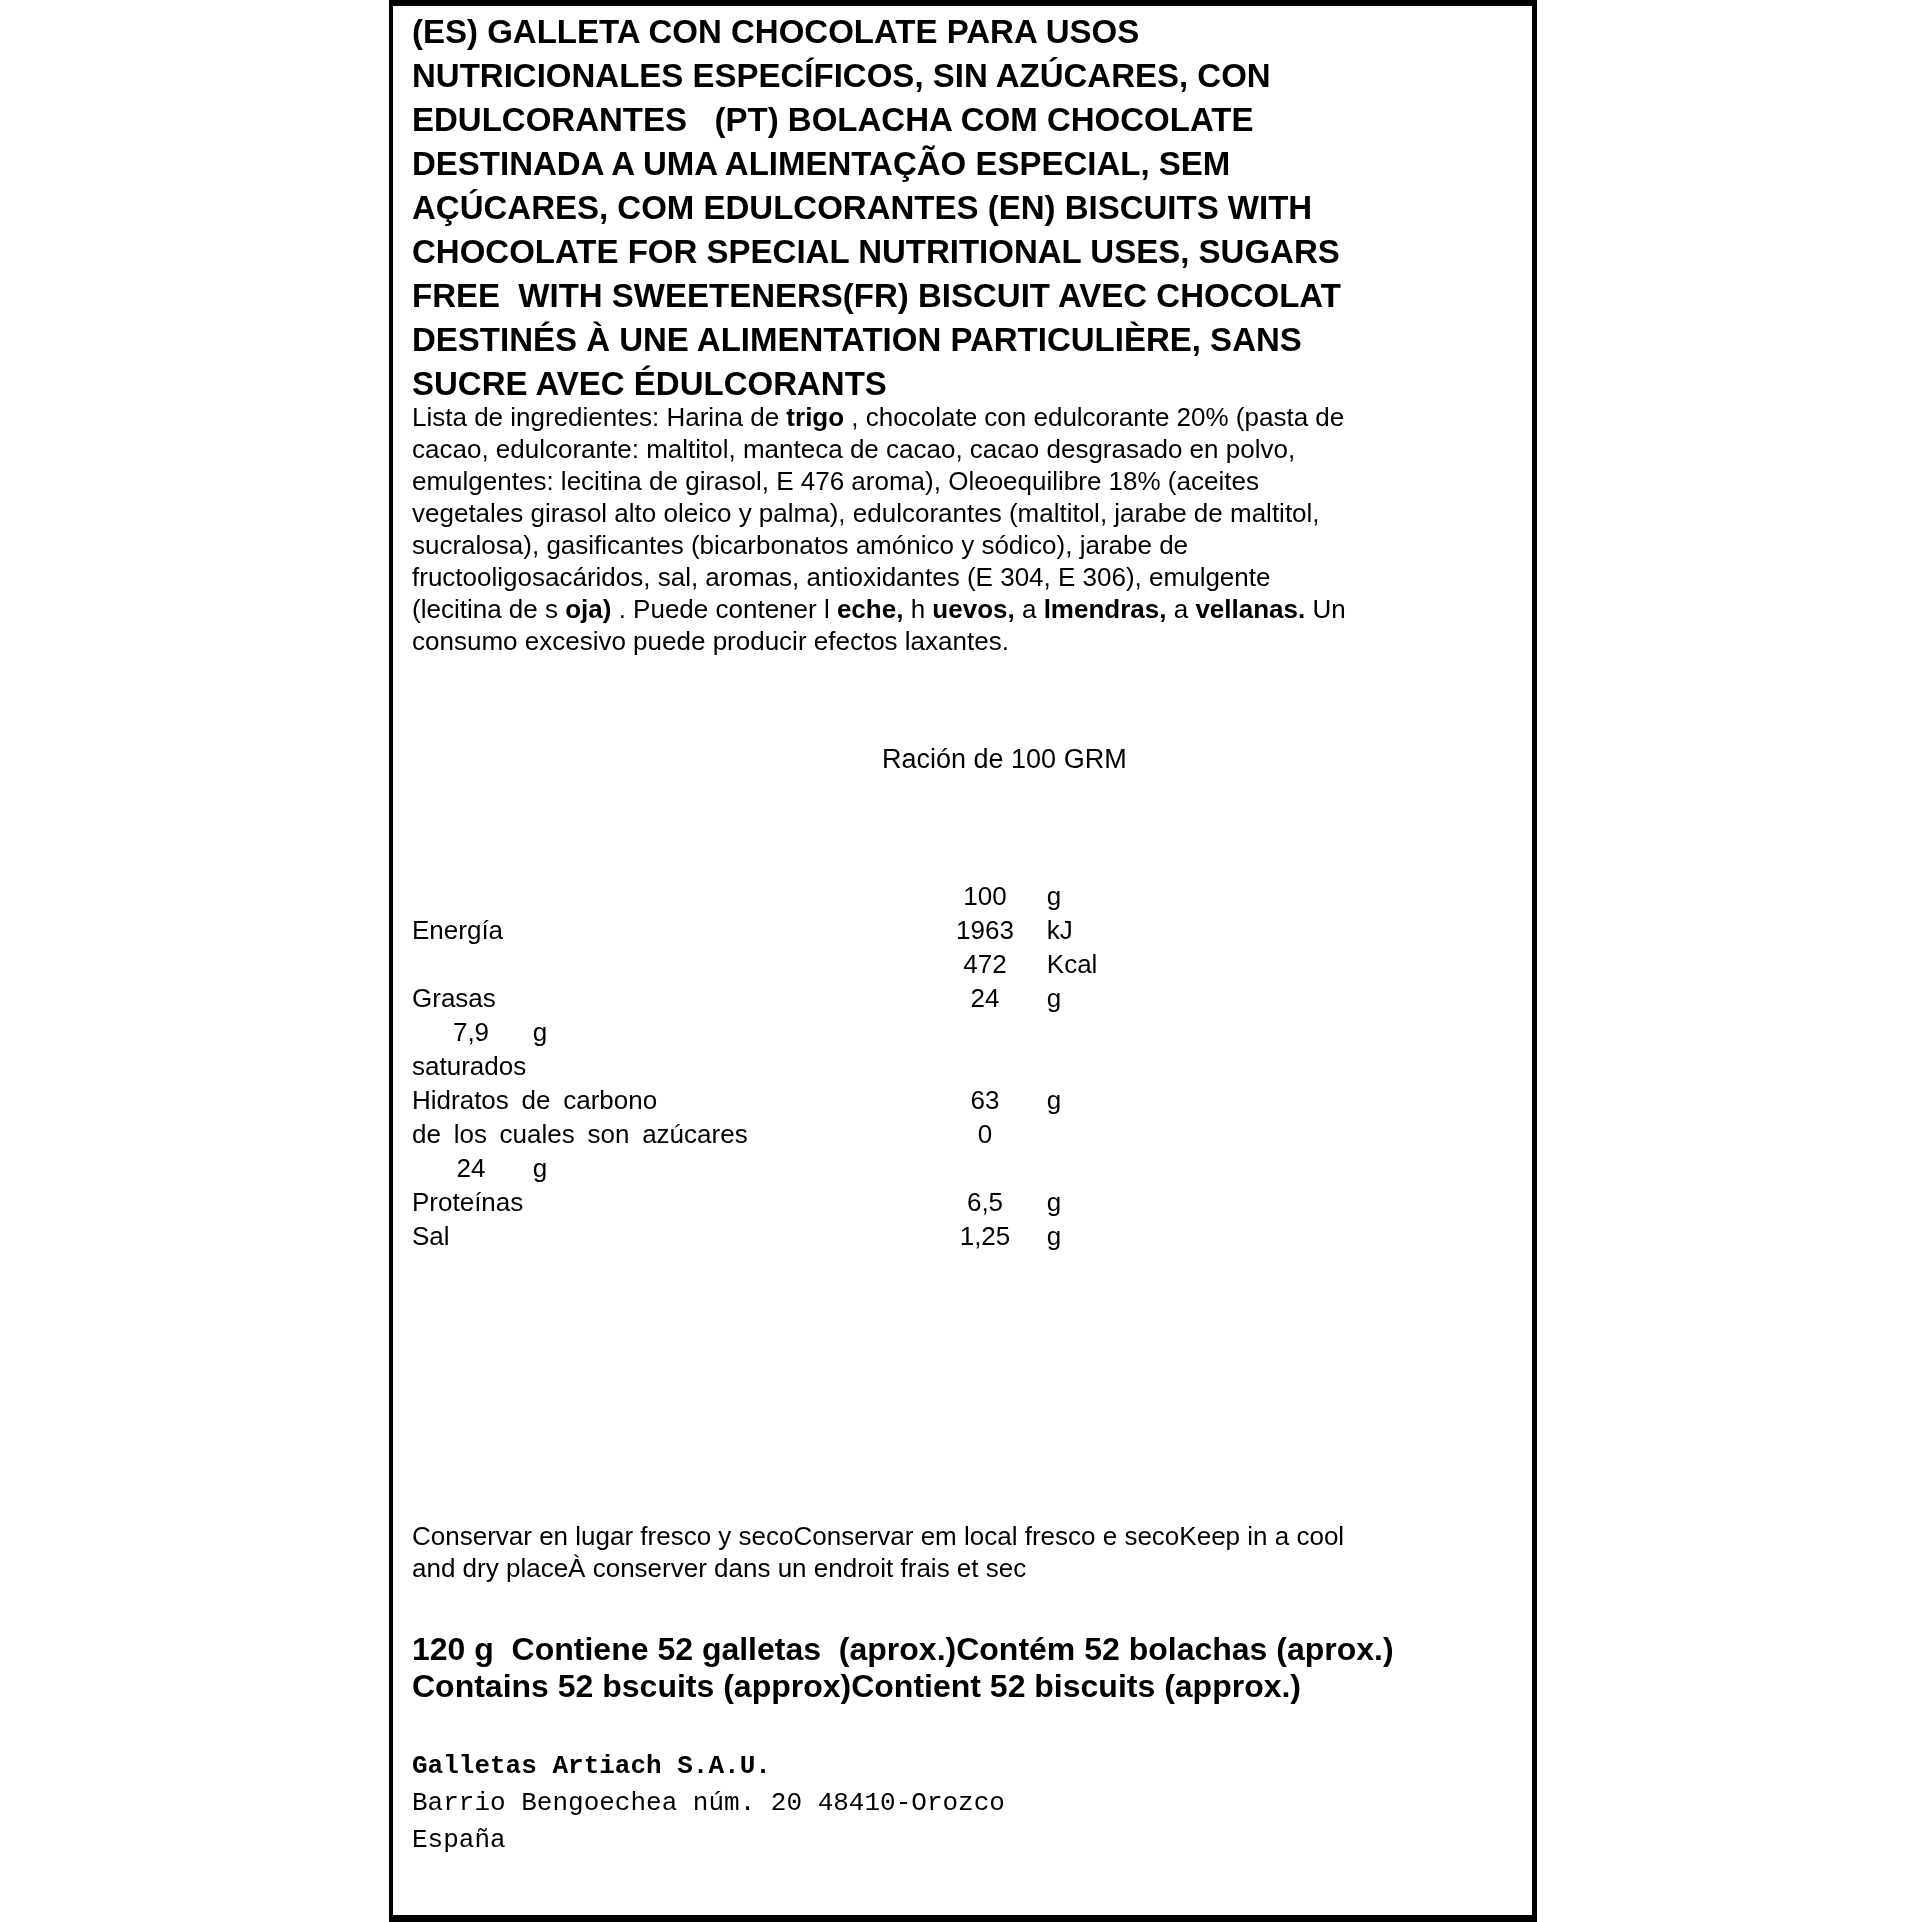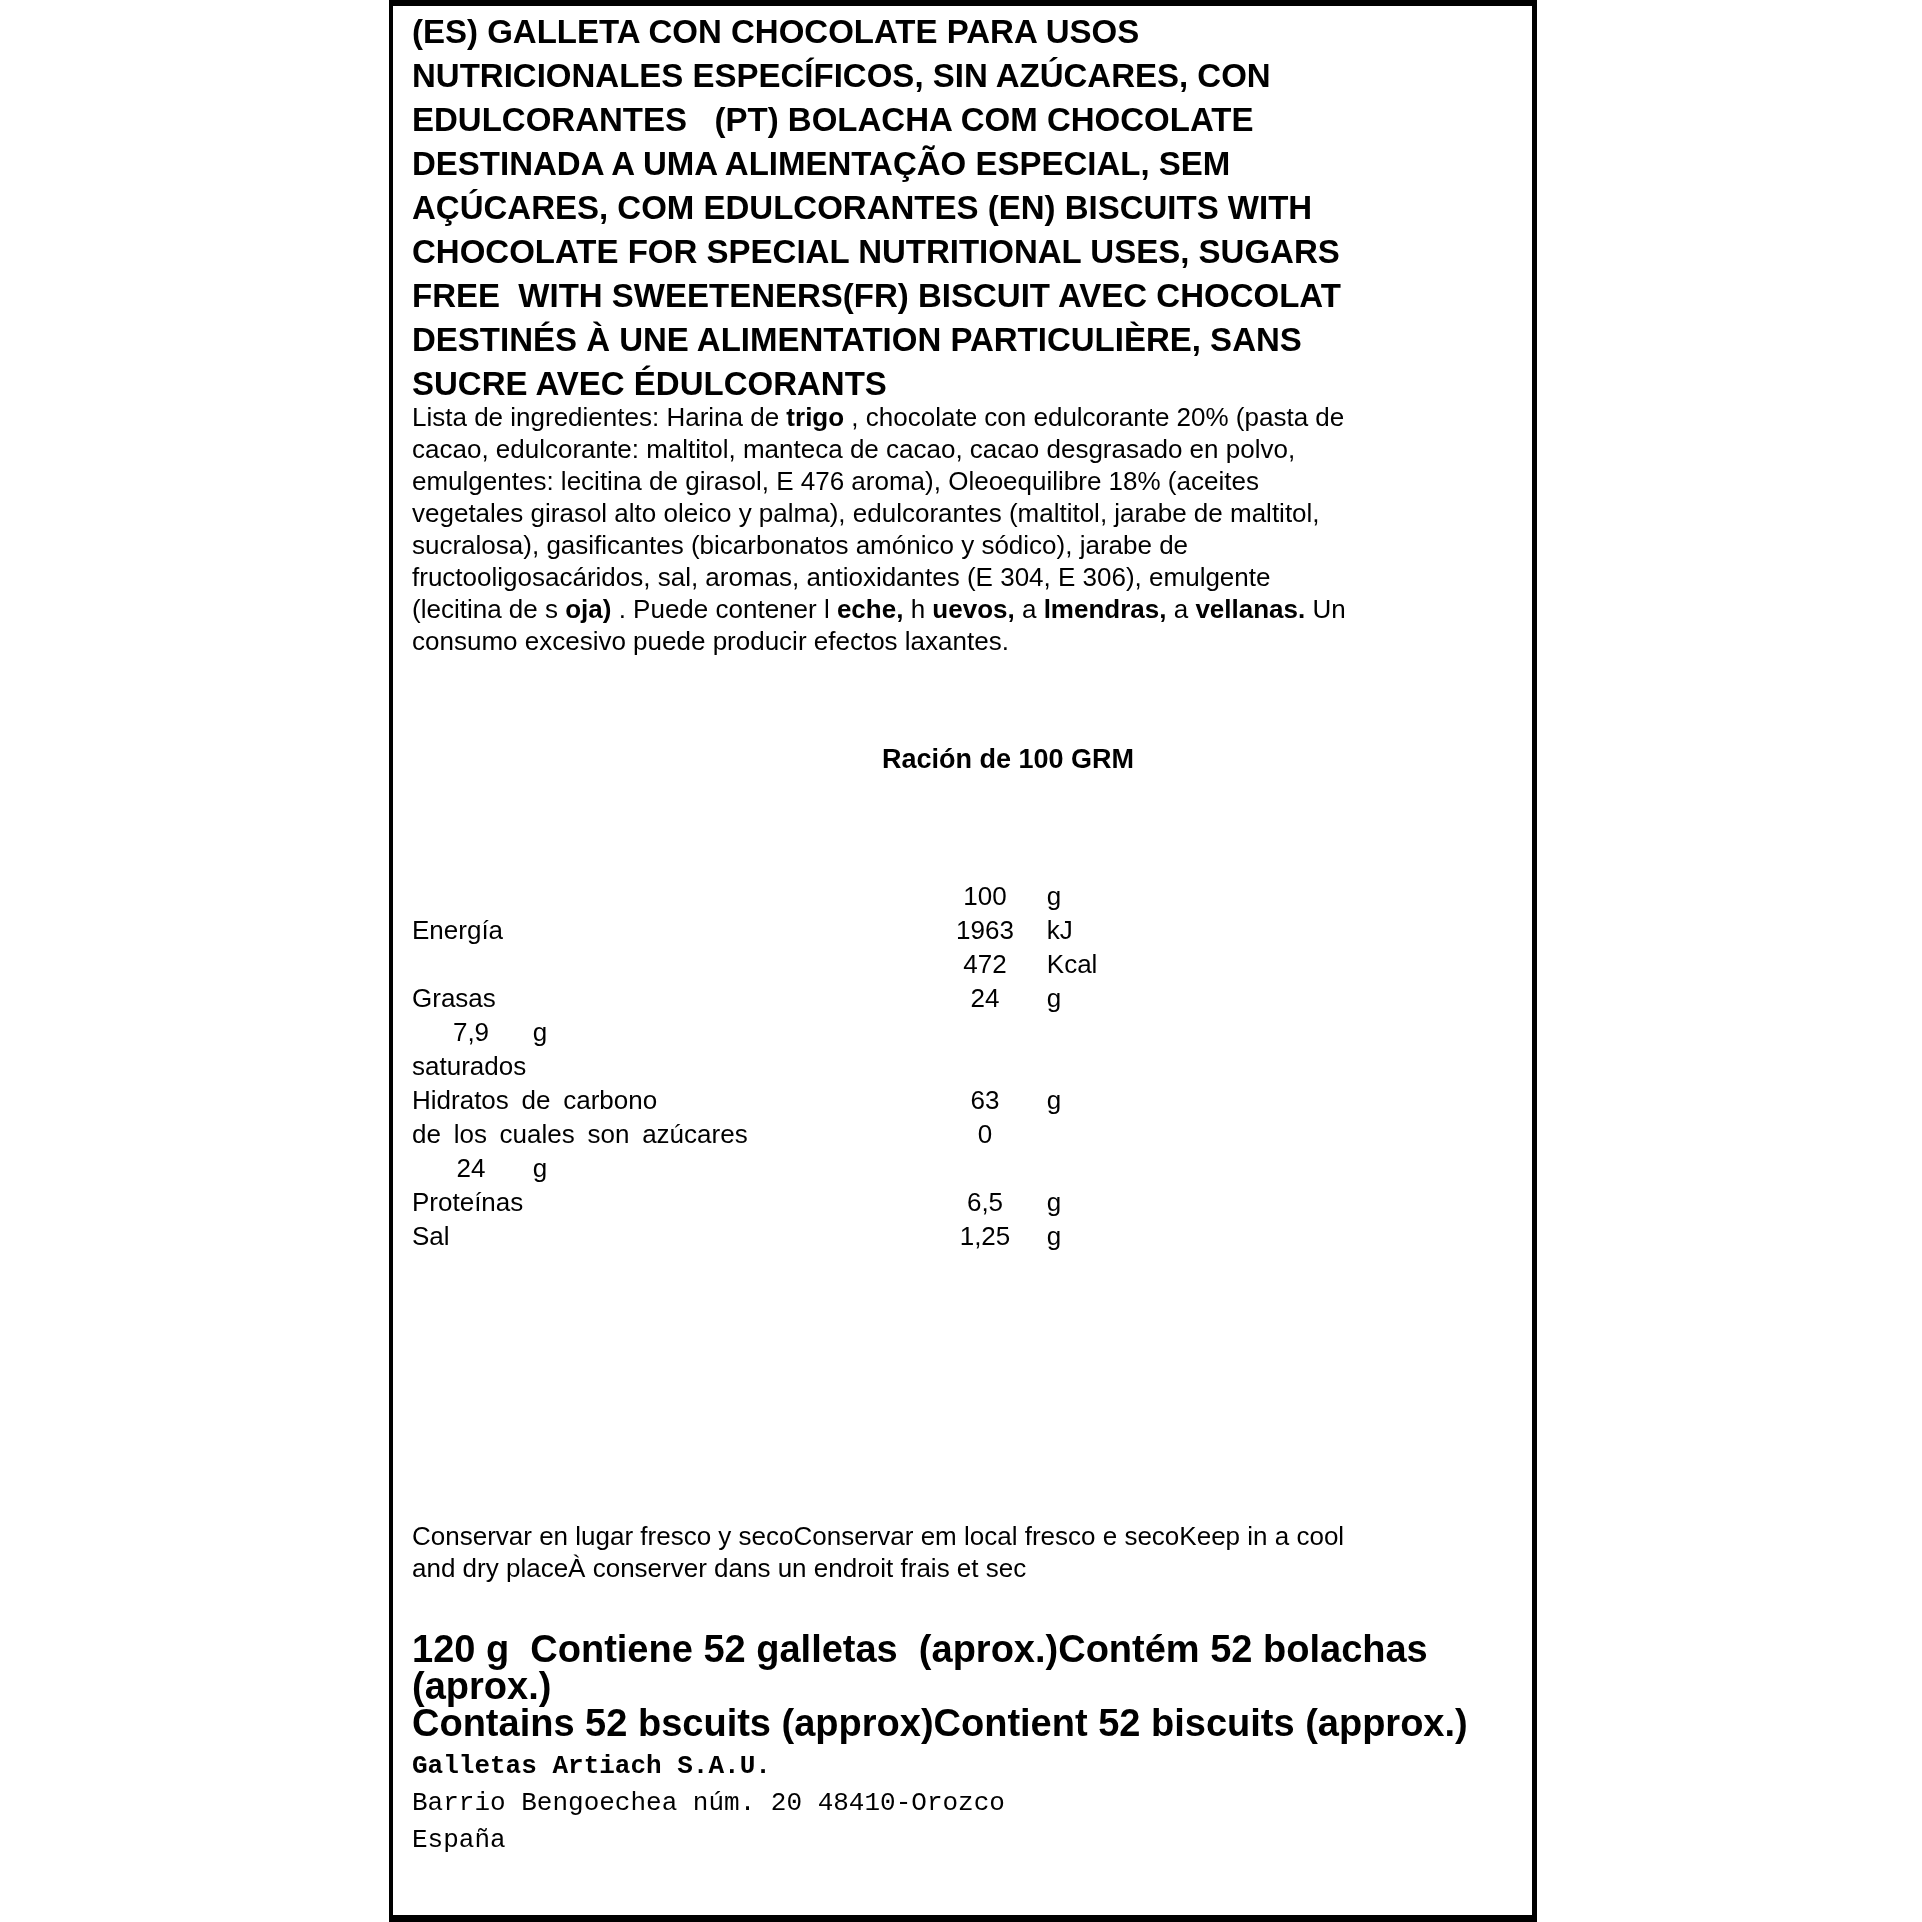--- a/index.html
+++ b/index.html
@@ -46,21 +46,20 @@
     white-space: pre-wrap;
   }
   .seg-bold { font-weight: bold; }
   .serving-block {
     left: 489px;
     top: 738px;
     width: 643px;
     font-size: 27px;
     line-height: 31px;
     white-space: pre-wrap;
-    font-weight: bold;
   }
   .ntable {
     top: 873px;
     font-size: 26px;
   }
   .nrow { display: flex; height: 34px; line-height: 34px; }
   .nlabel { width: 514px; }
   .nvalue { width: 118px; text-align: center; }
   .nunit  { padding-left: 2.8px; }
   
@@ -68,21 +67,21 @@
   .nrow:nth-child(8) .nlabel,
   .nrow:nth-child(9) .nlabel { word-spacing: 5.5px; }
   .storage-block {
     top: 1514px;
     font-size: 26px;
     line-height: 32px;
     white-space: pre-wrap;
   }
   .contents-block {
     top: 1625px;
-    font-size: 38px;
+    font-size: 32px;
     font-weight: bold;
     line-height: 37px;
     white-space: pre-wrap;
   }
   .manufacturer-block {
     top: 1742px;
     font-size: 26px;
     line-height: 37px;
     font-family: Liberation Mono, monospace;
   }

